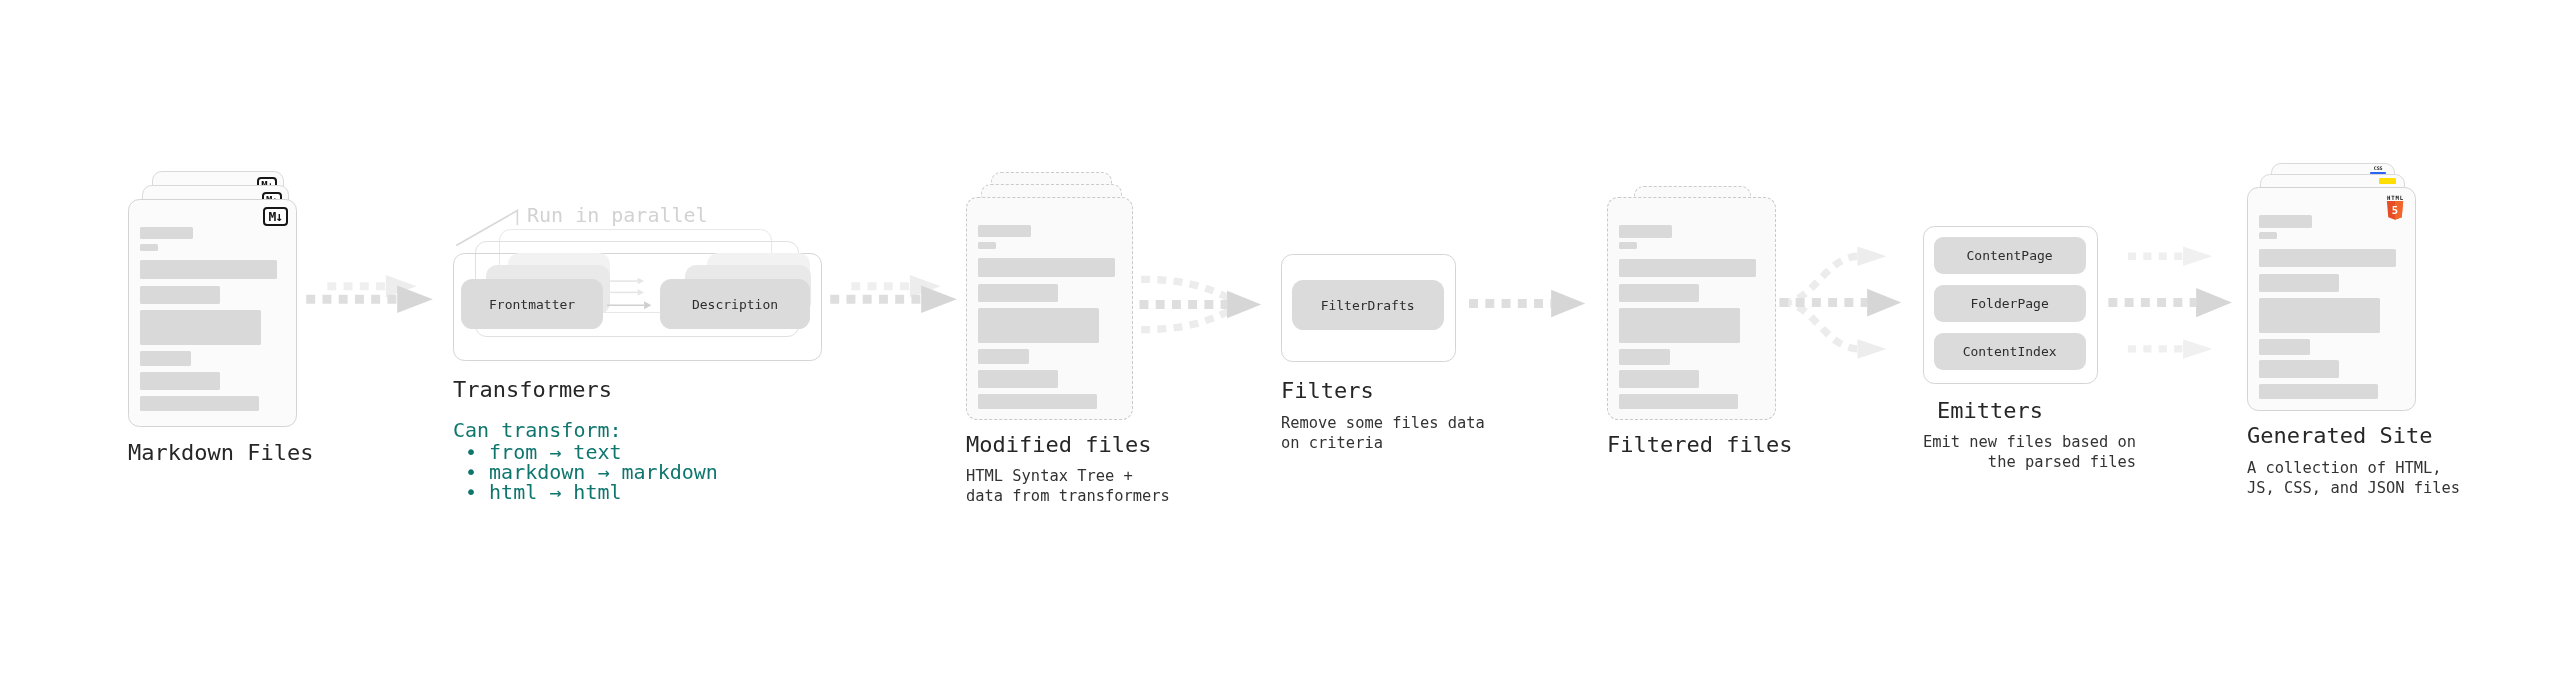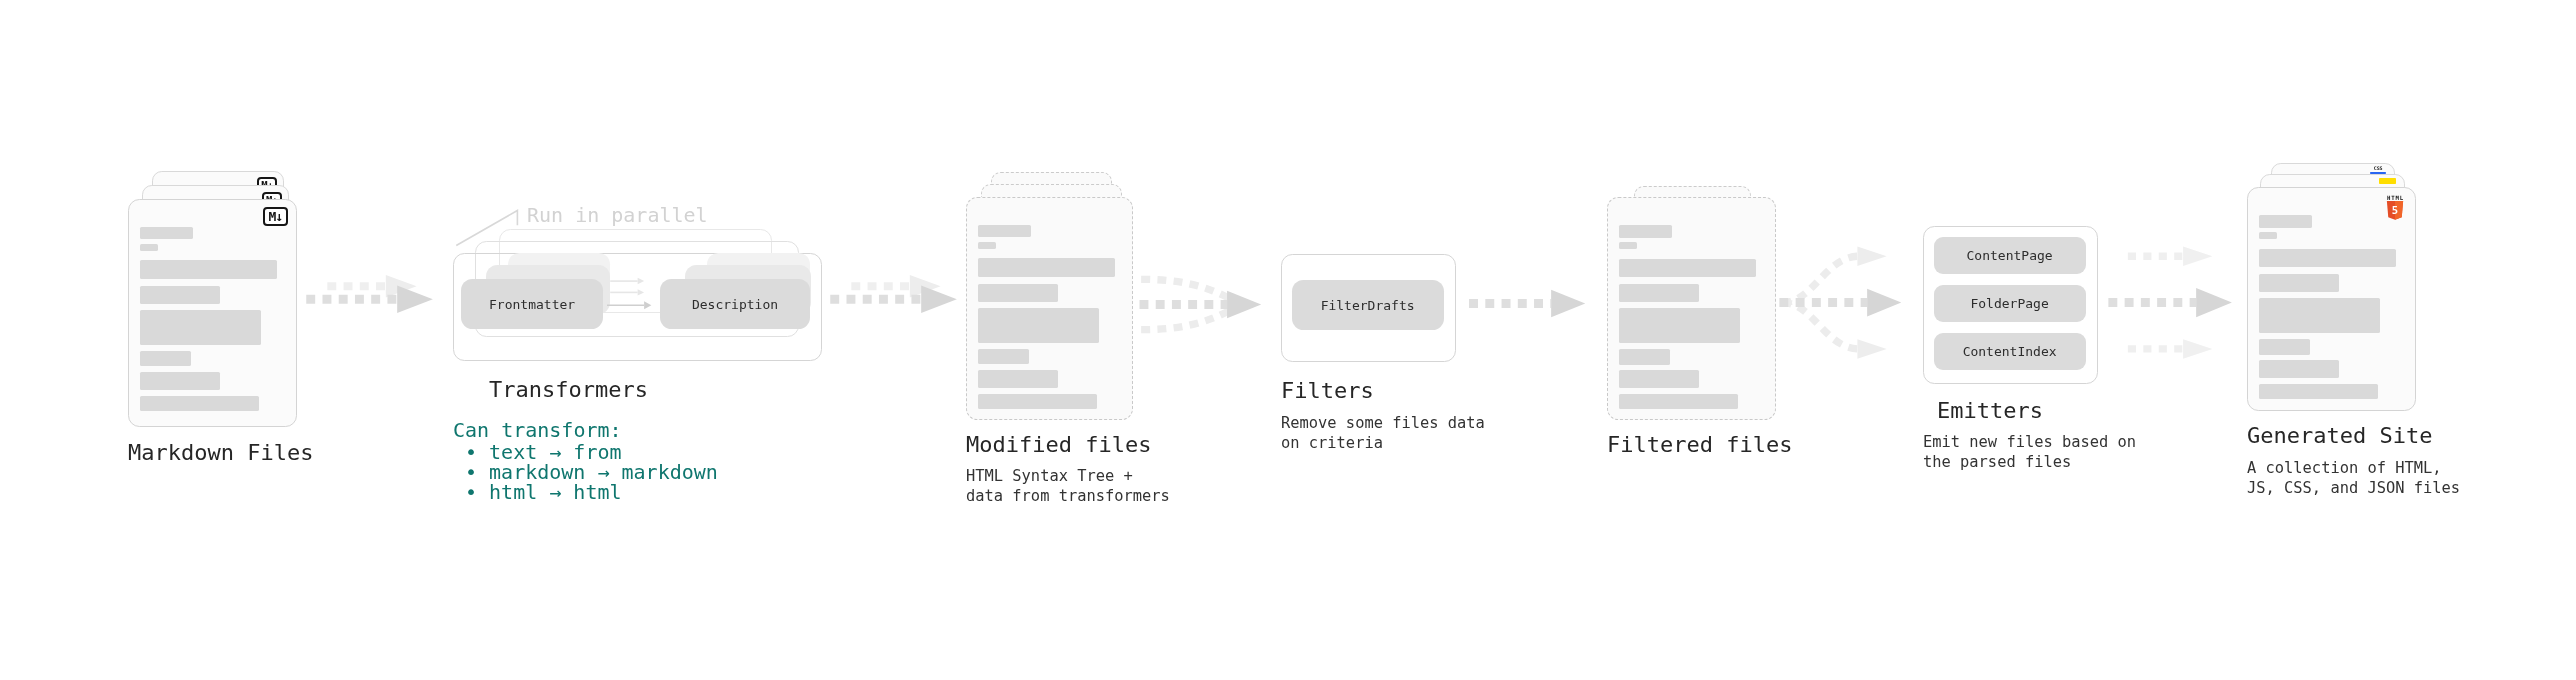--- a/index.html
+++ b/index.html
@@ -107,23 +107,23 @@
 
     <svg class="abs" style="left:154px;top:47px;" width="50" height="36" viewBox="0 0 62 44">
       <line x1="4" y1="6" x2="38" y2="6" stroke="#e6e6e6" stroke-width="2"></line>
       <polygon points="38,2 46,6 38,10" fill="#e6e6e6"></polygon>
       <line x1="4" y1="20" x2="38" y2="20" stroke="#e6e6e6" stroke-width="2"></line>
       <polygon points="38,16 46,20 38,24" fill="#e6e6e6"></polygon>
       <line x1="0" y1="36" x2="46" y2="36" stroke="#cfcfcf" stroke-width="2"></line>
       <polygon points="46,31 55,36 46,41" fill="#cfcfcf"></polygon>
     </svg>
   </div>
-  <div class="stage-label" style="left:453px;top:377px;margin-left:36px;">Transformers</div>
+  <div class="stage-label" style="left:453px;top:377px;">Transformers</div>
   <div class="bullet-line" style="left:453px;top:418px;">Can transform:</div>
-  <div class="bullet-line" style="left:465px;top:440px;">• text → from</div>
+  <div class="bullet-line" style="left:465px;top:440px;">• from → text</div>
   <div class="bullet-line" style="left:465px;top:460px;">• markdown → markdown</div>
   <div class="bullet-line" style="left:465px;top:480px;">• html → html</div>
 
   <svg class="abs" style="left:827px;top:270px;" width="138" height="52" viewBox="0 0 170 64">
     <line x1="30" y1="20" x2="102" y2="20" stroke="#efefef" stroke-width="10" stroke-dasharray="11 9"></line>
     <polygon points="102,6 140,20 102,34" fill="#ededed"></polygon>
     <line x1="4" y1="36" x2="116" y2="36" stroke="#dedede" stroke-width="11" stroke-dasharray="11 9"></line>
     <polygon points="116,19 160,36 116,53" fill="#d6d6d6"></polygon>
   </svg>
 
@@ -193,21 +193,21 @@
     <polygon points="112,60 154,77 112,94" fill="#d6d6d6"></polygon>
   </svg>
 
   <div class="abs" style="left:1923px;top:226px;width:173px;height:156px;">
     <div class="panel-box" style="left:0;top:0;width:173px;height:156px;"></div>
     <div class="chip sm" style="left:10.6px;top:11.4px;width:152px;height:37px;">ContentPage</div>
     <div class="chip sm" style="left:10.6px;top:59px;width:152px;height:37px;">FolderPage</div>
     <div class="chip sm" style="left:10.6px;top:107px;width:152px;height:37px;">ContentIndex</div>
   </div>
   <div class="stage-label" style="left:1923px;top:398px;margin-left:14px;">Emitters</div>
-  <div class="stage-sub" style="left:1923px;top:432px;">Emit new files based on
+  <div class="stage-sub" style="left:1923px;top:432px;text-align:right;">Emit new files based on
 the parsed files</div>
 
   <svg class="abs" style="left:2105px;top:240px;" width="140" height="130" viewBox="0 0 172 160">
     <line x1="28" y1="20" x2="96" y2="20" stroke="#efefef" stroke-width="9" stroke-dasharray="10 9"></line>
     <polygon points="96,8 132,20 96,32" fill="#f0f0f0"></polygon>
     <line x1="4" y1="77" x2="112" y2="77" stroke="#dedede" stroke-width="11" stroke-dasharray="11 9"></line>
     <polygon points="112,59 156,77 112,95" fill="#d6d6d6"></polygon>
     <line x1="28" y1="134" x2="96" y2="134" stroke="#efefef" stroke-width="9" stroke-dasharray="10 9"></line>
     <polygon points="96,122 132,134 96,146" fill="#f0f0f0"></polygon>
   </svg>

